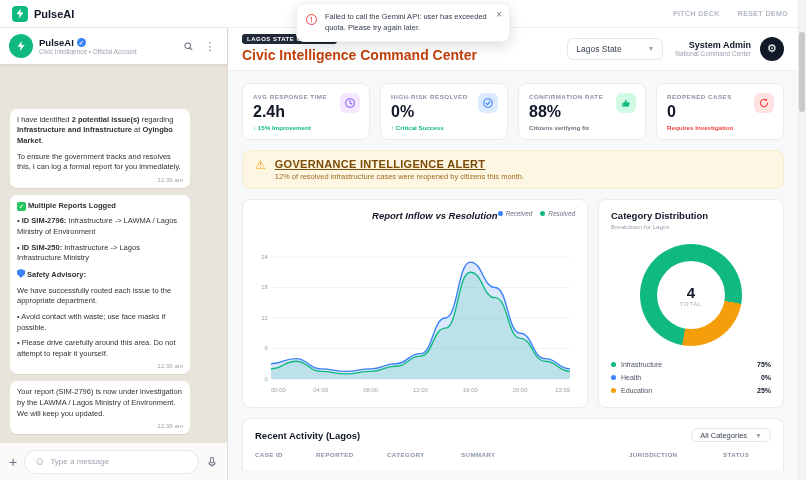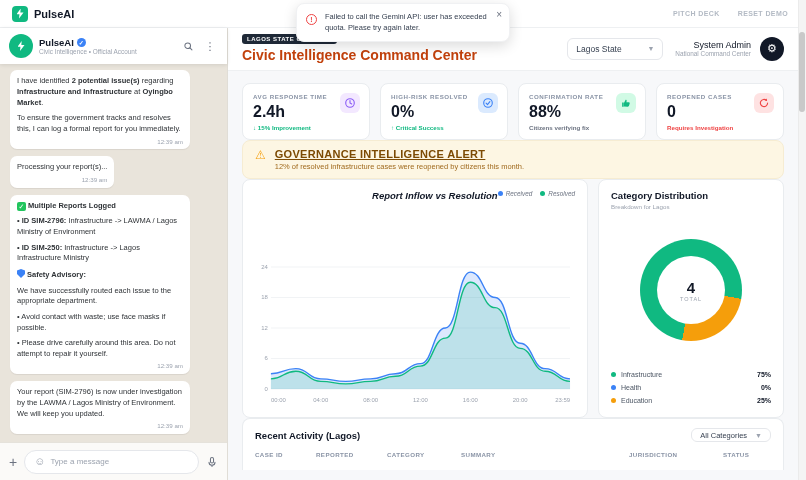--- a/index.html
+++ b/index.html
@@ -55,25 +55,25 @@
   .main-header{background:#fff;border-bottom:1px solid #eef0f2;padding:6px 22px 7px 14px;display:flex;align-items:center;}
   .mh-left{flex:1;min-width:0;}
   .badge-row{display:flex;align-items:center;gap:6px;}
   .cmd-badge{background:#1f2937;color:#fff;font-size:6px;font-weight:bold;letter-spacing:.5px;padding:2px 5px;border-radius:3px;}
   .live{font-size:6.5px;color:#10b981;font-weight:bold;}
   .page-title{font-size:14px;font-weight:bold;margin-top:3px;color:#c2410c;}
   .select{height:22px;border:1px solid #e5e7eb;border-radius:6px;background:#fff;display:flex;align-items:center;justify-content:space-between;gap:8px;padding:0 8px;font-size:8.5px;color:#374151;cursor:pointer;margin-left:44px;}
   .region-select{min-width:96px;}
   .chev{font-size:7px;color:#9ca3af;}
   .admin{text-align:right;margin-left:12px;}
-  .admin-name{font-size:9px;font-weight:normal;}
+  .admin-name{font-size:9px;font-weight:bold;}
   .admin-sub{font-size:6.4px;color:#9ca3af;}
   .gear-btn{width:24px;height:24px;border-radius:50%;background:#111827;color:#fff;display:flex;align-items:center;justify-content:center;font-size:11px;margin-left:9px;cursor:pointer;}
 
-  .content{flex:1;min-height:0;display:flex;flex-direction:column;padding:12px 22px 10px 14px;overflow:hidden;}
+  .content{flex:1;min-height:0;display:flex;flex-direction:column;gap:10px;padding:12px 22px 10px 14px;overflow:hidden;}
 
   .stats-row{display:grid;grid-template-columns:repeat(4,1fr);gap:10px;}
   .stat-card{background:#fff;border:1px solid #e9ecef;border-radius:8px;padding:9px 10px 8px;position:relative;}
   .stat-label{font-size:6.2px;font-weight:bold;color:#8a94a6;letter-spacing:.5px;}
   .stat-value{font-size:16px;font-weight:bold;margin-top:3px;color:#111827;}
   .stat-sub{font-size:6.2px;margin-top:3px;font-weight:bold;}
   .stat-icon{position:absolute;top:9px;right:9px;width:20px;height:20px;border-radius:6px;display:flex;align-items:center;justify-content:center;}
 
   .alert{background:#fdf6e3;border:1px solid #f6ecd2;border-radius:8px;padding:7px 12px;display:flex;gap:9px;align-items:flex-start;}
   .alert-tri{color:#f59e0b;font-size:12px;line-height:1.2;}
@@ -151,24 +151,20 @@
               <path d="M8.8 8.8l2.6 2.6"></path>
             </svg>
         </span>
         <span class="hicon dots">⋮</span>
       </div>
 
       <div class="messages">
           <div class="bubble in">
             <div class="para"><span>I have identified </span><b>2 potential issue(s)</b><span> regarding </span><b>Infrastructure and Infrastructure</b><span> at </span><b>Oyingbo Market</b><span>.</span></div>
             <div class="para"><span>To ensure the government tracks and resolves this, I can log a formal report for you immediately.</span></div>
-            <div class="msg-time">12:39 am</div>
-          </div>
-          <div class="bubble in">
-            <div class="para"><span>Processing your report(s)...</span></div>
             <div class="msg-time">12:39 am</div>
           </div>
           <div class="bubble in">
             <div class="para"><span class="check-badge">✓</span><b>Multiple Reports Logged</b></div>
             <div class="para"><b>• ID SIM-2796:</b><span> Infrastructure -&gt; LAWMA / Lagos Ministry of Environment</span></div>
             <div class="para"><b>• ID SIM-250:</b><span> Infrastructure -&gt; Lagos Infrastructure Ministry</span></div>
             <div class="para"><span class="shield"></span><b>Safety Advisory:</b></div>
             <div class="para"><span>We have successfully routed each issue to the appropriate department.</span></div>
             <div class="para"><span>• Avoid contact with waste; use face masks if possible.</span></div>
             <div class="para"><span>• Please drive carefully around this area. Do not attempt to repair it yourself.</span></div>

